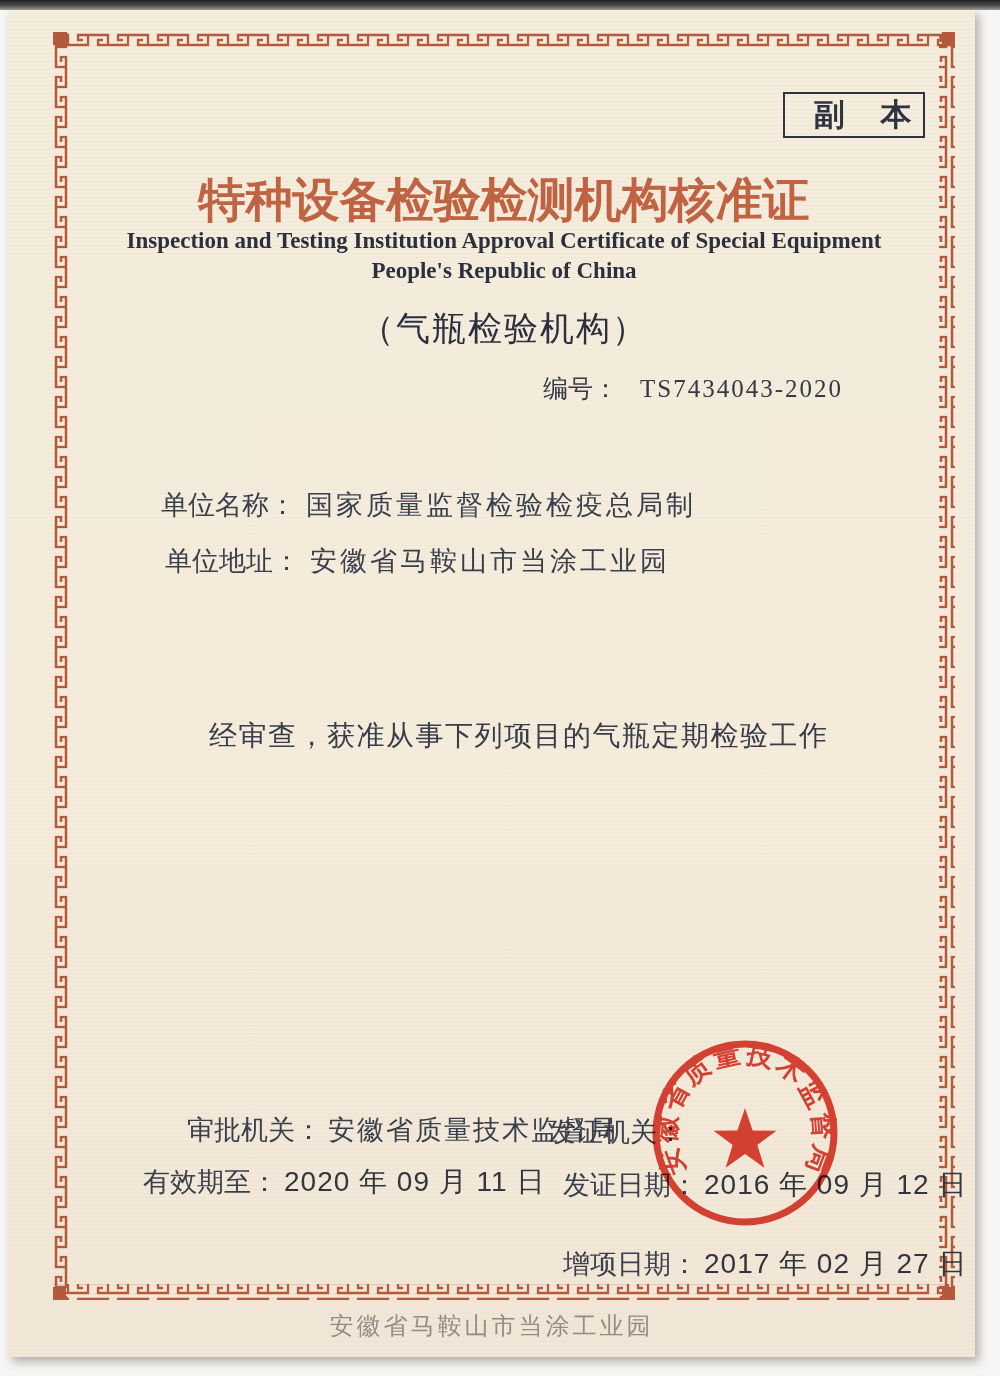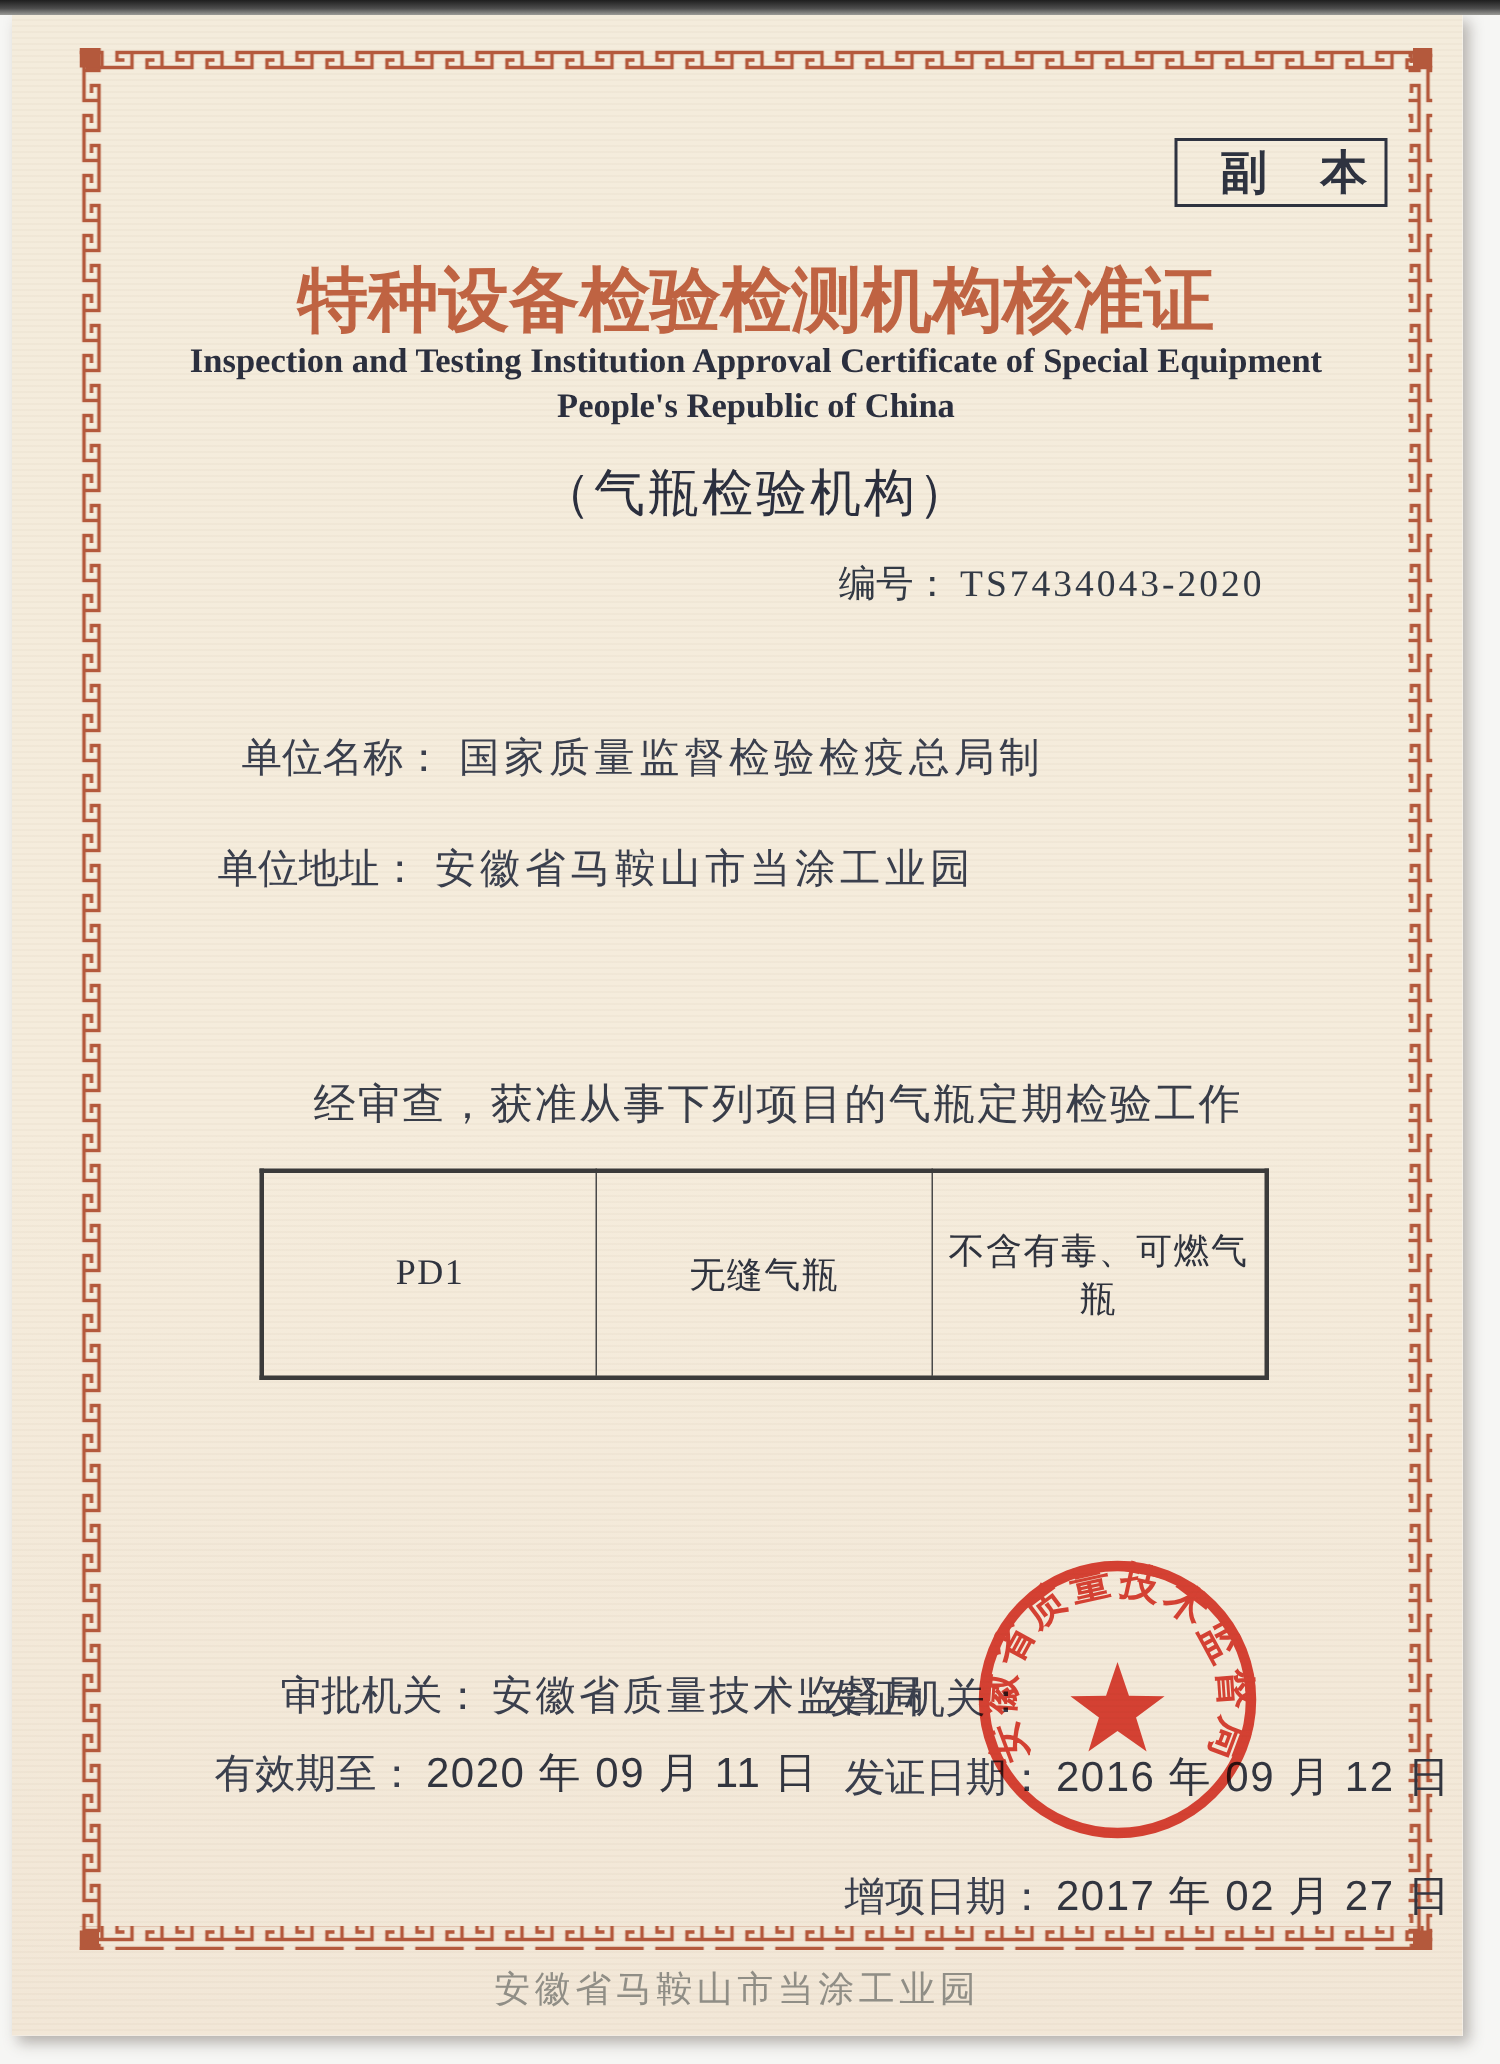--- a/index.html
+++ b/index.html
@@ -32,25 +32,25 @@
     border:2.5px solid #2e3340; display:flex; align-items:center; justify-content:center;
     font-size:31px; color:#2e3340; font-weight:600; word-spacing:26px; letter-spacing:1px;padding-left:18px;
   }
   .t-cn1{ top:78px;  font-size:50px; font-weight:700; color:#bf6342; letter-spacing:1px; }
   .t-cn2{ top:137px; font-size:47px; font-weight:700; color:#bf6342; letter-spacing:0px; }
   .t-en1{ top:196px; font-size:23px; font-weight:700; color:#2b2f3e; }
   .t-en2{ top:226px; font-size:23px; font-weight:700; color:#2b2f3e; }
   .subtitle{ top:274px; font-size:34px; color:#2b2f3e; letter-spacing:2px; }
 
   .number-line{ top:340px; right:112px; font-size:25px; color:#333a45; }
-  .number-line .val{ letter-spacing:2px; margin-left:6px; }
+  .number-line .val{ letter-spacing:2px; margin-left:22px; }
 
   .field{ font-size:27px; color:#3a3f4d; }
   .unit-name{ left:108px; top:455px; }
-  .unit-addr{ left:92px; top:511px;margin-top:18px; }
+  .unit-addr{ left:112px; top:511px; }
   .field .val{ letter-spacing:3px; margin-left:10px; }
 
   .statement{ left:156px; top:685px; font-size:28px; color:#383d49; letter-spacing:1.5px; }
 
   table.approve{
     position:absolute; left:120px; top:747px; width:673px; height:141px;
     border-collapse:collapse; table-layout:fixed;
   }
   table.approve td{
     border:1.5px solid #4a4a4a; text-align:center; vertical-align:middle;
@@ -125,25 +125,20 @@
       <span>单位名称：</span><span class="val">国家质量监督检验检疫总局制</span>
     </div>
     <div class="abs field unit-addr">
       <span>单位地址：</span><span class="val">安徽省马鞍山市当涂工业园</span>
     </div>
 
     <div class="abs statement">经审查，获准从事下列项目的气瓶定期检验工作</div>
 
     <table class="approve">
       <tbody>
-        <tr>
-          <td>PD1</td>
-          <td>无缝气瓶</td>
-          <td>不含有毒、可燃气瓶</td>
-        </tr>
       </tbody>
     </table>
 
     <div class="abs f-line f-approve">
       <span>审批机关：</span><span class="val">安徽省质量技术监督局</span>
     </div>
     <div class="abs f-line f-valid">
       <span>有效期至：</span><span class="date-val">2020 年 09 月 11 日</span>
     </div>
 

